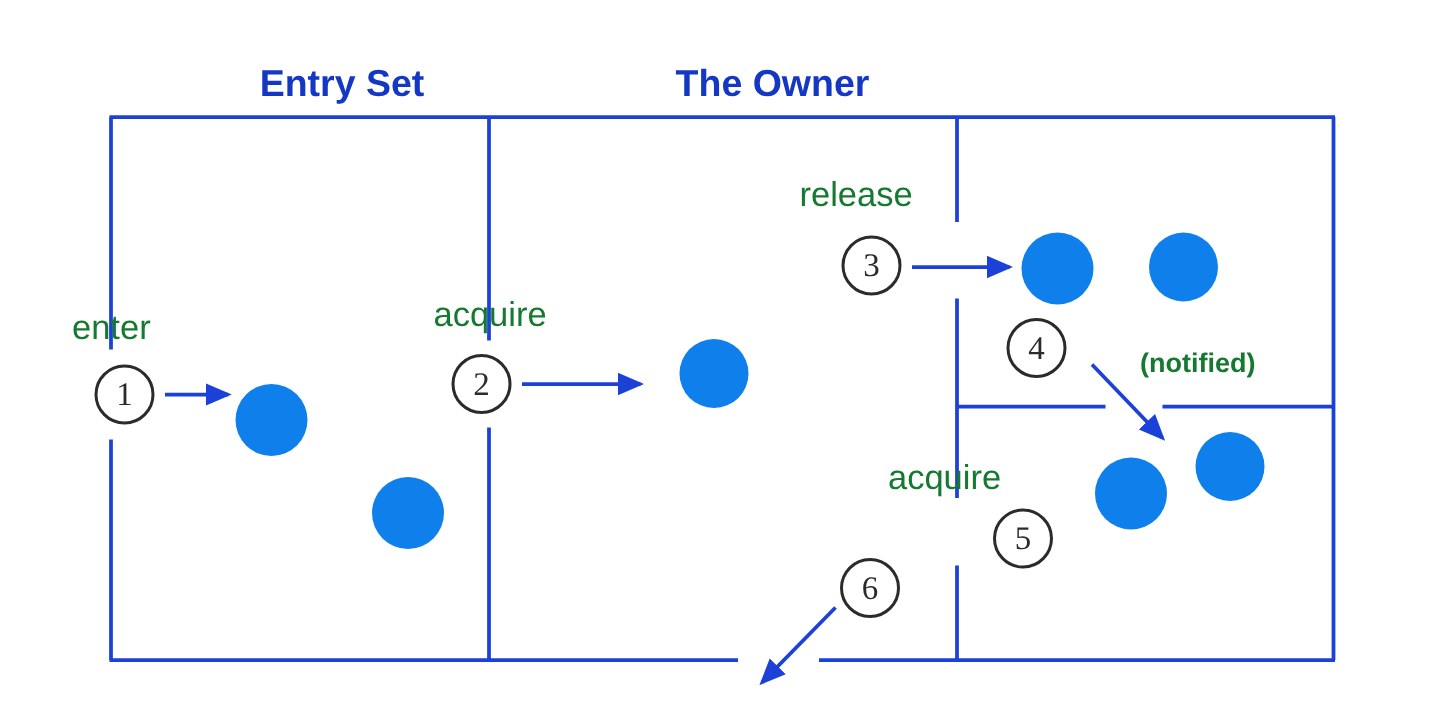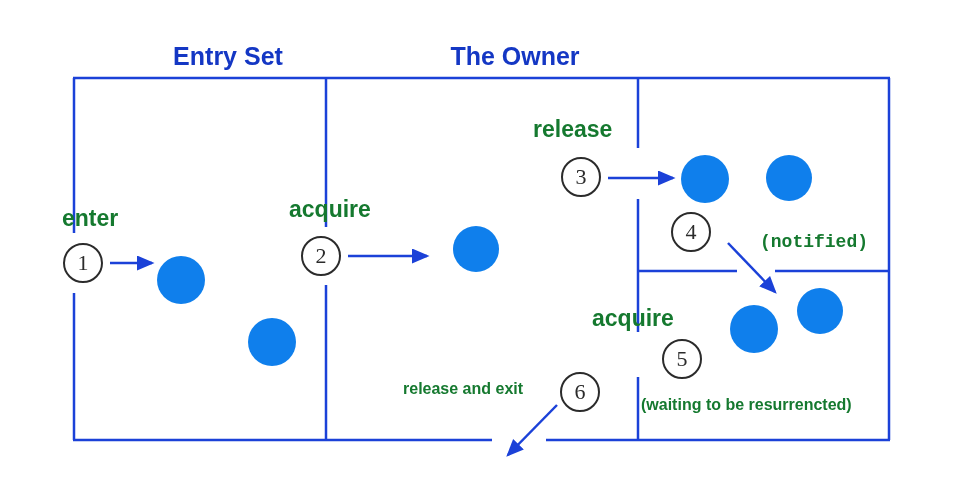--- a/index.html
+++ b/index.html
@@ -28,21 +28,21 @@
     font-weight: bold;
     color: #1437c4;
     letter-spacing: 0px;
     white-space: nowrap;
     text-align: center;
     transform: translateX(-50%);
   }
   .action-label {
     position: absolute;
     font-size: 23px;
-    font-weight: bold;
+    font-weight: normal;
     color: #15792f;
     white-space: nowrap;
   }
   .note-label {
     position: absolute;
     font-size: 18px;
     font-weight: bold;
     color: #15792f;
     white-space: nowrap;
   }
@@ -114,28 +114,26 @@
     <line x1="608" y1="178" x2="673" y2="178" stroke="#1b41d8" stroke-width="2.5" marker-end="url(#arrowhead)"></line>
 
     <line x1="728" y1="243" x2="775" y2="292" stroke="#1b41d8" stroke-width="2.5" marker-end="url(#arrowhead)"></line>
 
     <line x1="557" y1="405" x2="508" y2="455" stroke="#1b41d8" stroke-width="2.5" marker-end="url(#arrowhead)"></line>
   </svg>
 
   <div class="col-title" style="left:228px; top:42px;">Entry Set</div>
   <div class="col-title" style="left:482px; top:42px;margin-left:33px;">The Owner</div>
 
-  <div class="action-label" style="left:62px; top:205px;">enter</div>
+  <div class="action-label" style="left:48px; top:205px;">enter</div>
   <div class="action-label" style="left:289px; top:196px;">acquire</div>
   <div class="action-label" style="left:533px; top:116px;">release</div>
   <div class="action-label" style="left:592px; top:305px;">acquire</div>
 
-  <div class="note-label" style="left:760px; top:232px;font-family:Liberation Mono, monospace;">(notified)</div>
-  <div class="small-label" style="left:641px; top:396px;">(waiting to be resurrencted)</div>
-  <div class="small-label" style="left:403px; top:380px;">release and exit</div>
+  <div class="note-label" style="left:760px; top:232px;">(notified)</div>
 
   <div class="step-num" style="left:63px; top:243px;">1</div>
   <div class="step-num" style="left:301px; top:236px;">2</div>
   <div class="step-num" style="left:561px; top:157px;">3</div>
   <div class="step-num" style="left:671px; top:212px;">4</div>
   <div class="step-num" style="left:662px; top:339px;">5</div>
   <div class="step-num" style="left:560px; top:372px;">6</div>
 
   <div class="thread-dot" style="left:157px; top:256px; width:48px; height:48px;"></div>
   <div class="thread-dot" style="left:248px; top:318px; width:48px; height:48px;"></div>

